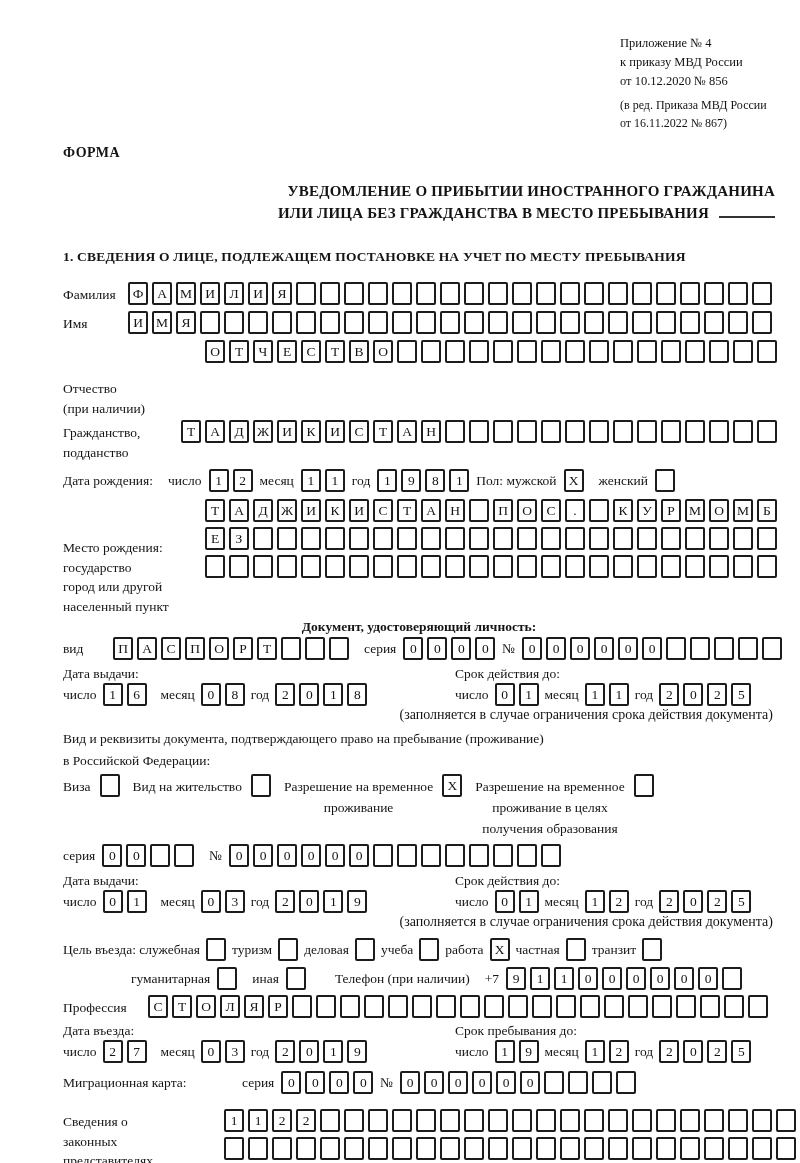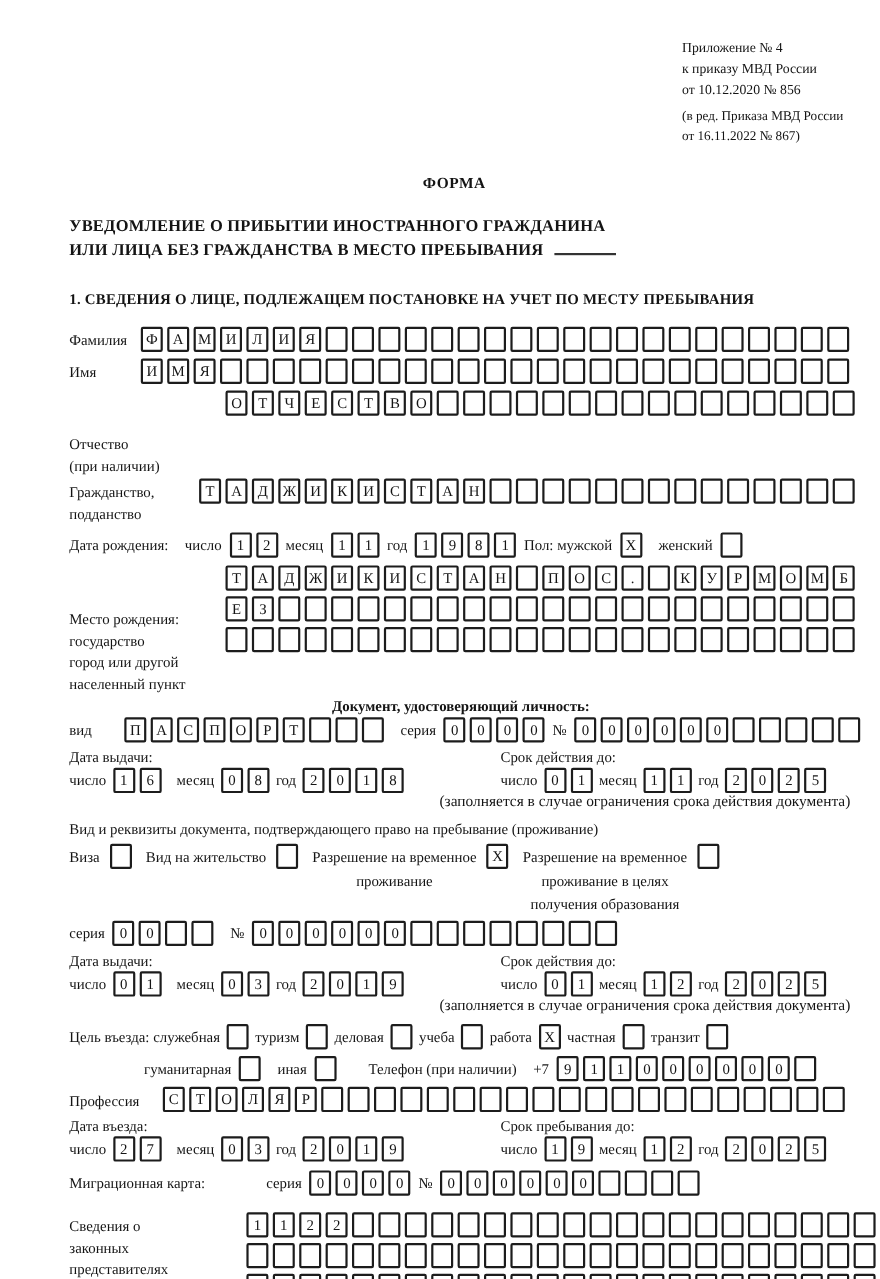--- a/index.html
+++ b/index.html
@@ -6,23 +6,23 @@
   html,body { background:#ffffff; }
   body {
     width:800px; height:1163px; overflow:hidden;
     font-family:"Liberation Serif","DejaVu Serif",serif;
     color:#141414;
   }
   .page { padding:34px 25px 0 63px; }
 
   .annex { margin-left:557px; width:210px; font-size:12.5px; line-height:19px; }
   .annex-note { margin-top:5px; font-size:12px; line-height:18px; }
-  .form-label { text-align:center; padding-right:12px; font-weight:bold; font-size:14px; margin-top:28px; letter-spacing:.5px; }
-
-  .title { text-align:left; font-weight:bold; font-size:15px; line-height:22px; margin-top:19px; letter-spacing:.2px; }
+  .form-label { text-align:left; padding-right:12px; font-weight:bold; font-size:14px; margin-top:13px; letter-spacing:.5px; }
+
+  .title { text-align:right; font-weight:bold; font-size:15px; line-height:22px; margin-top:19px; letter-spacing:.2px; }
   .title-blank { display:inline-block; width:56px; height:13px; border-bottom:2px solid #333; margin-left:10px; }
 
   .section-title { font-weight:bold; font-size:13.5px; margin-top:25px; letter-spacing:.2px; }
 
   .frow { display:flex; align-items:flex-start; margin-top:6px; }
   .flabel { font-size:13.5px; line-height:19.5px; padding-top:3px; flex-shrink:0; }
   .w65  { width:65px; }
   .w118 { width:118px; }
   .w142 { width:142px;margin-top:36px; }
   .w85  { width:85px; }
@@ -421,20 +421,21 @@
             <span class="cell">2</span>
             <span class="cell">5</span>
           </span>
       </div>
     </div>
   </div>
   <div class="note-right">(заполняется в случае ограничения срока действия документа)</div>
 
   <div class="para">
     <div>Вид и реквизиты документа, подтверждающего право на пребывание (проживание)</div>
+    <div>в Российской Федерации:</div>
   </div>
 
   <div class="permits">
     <div class="permit">
       <span class="permit-caption">Виза</span>
       <span class="cells">
           <span class="cell"></span>
         </span>
     </div>
     <div class="permit">

